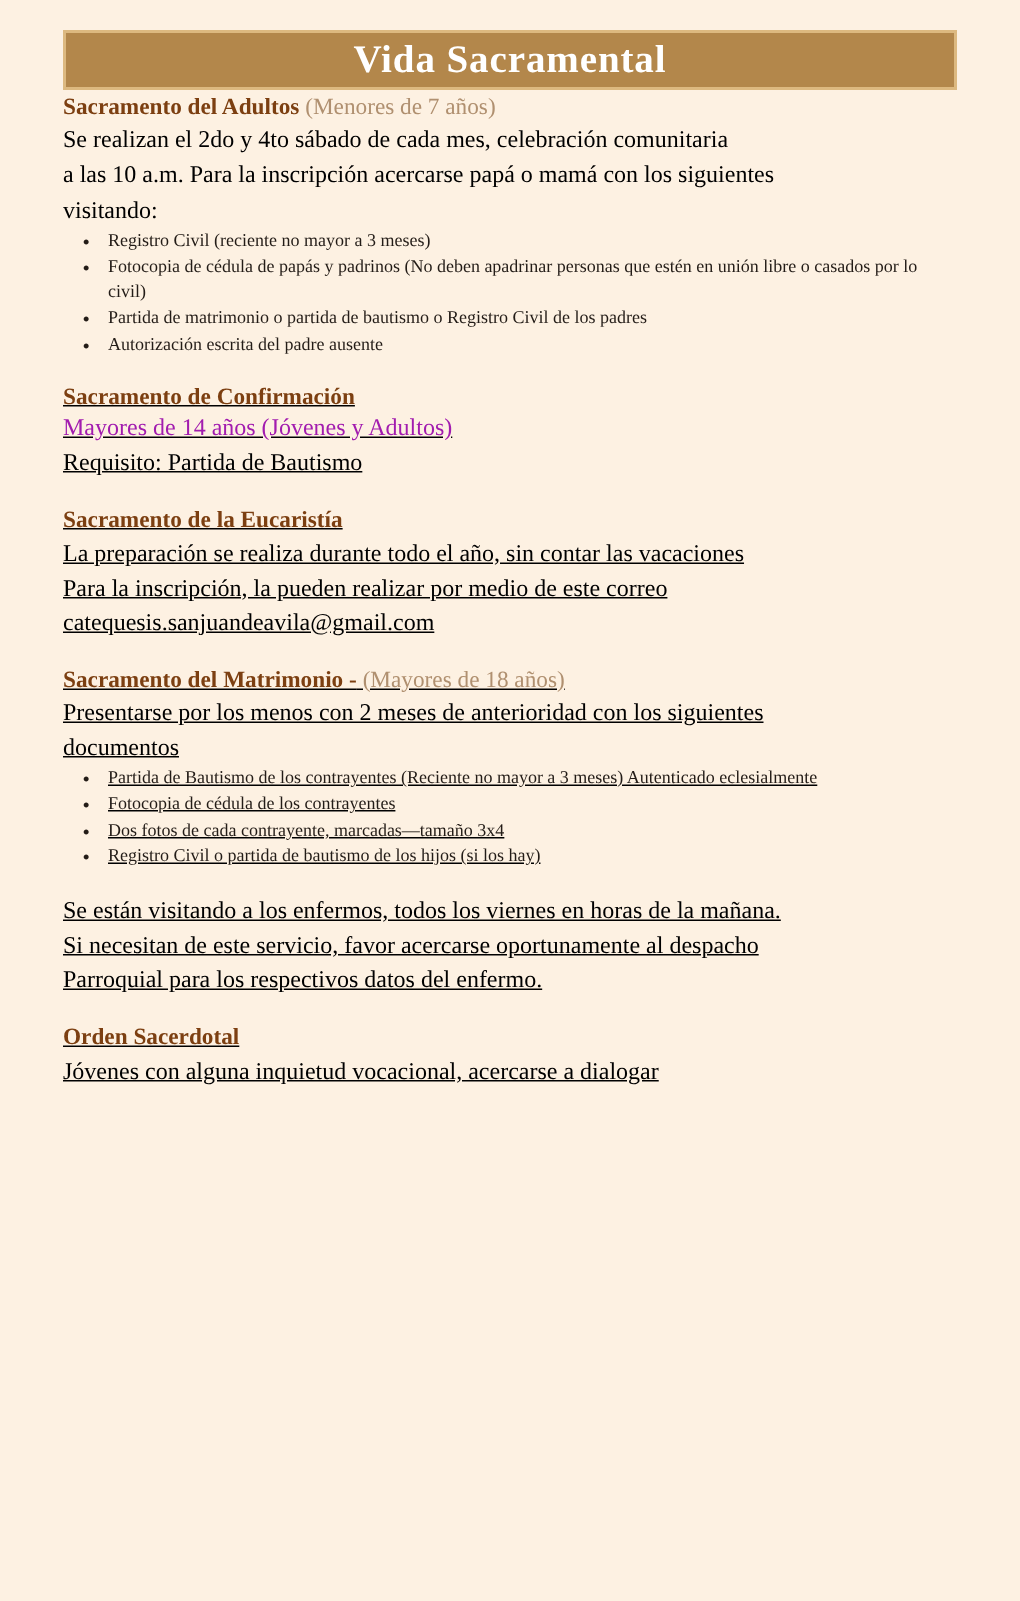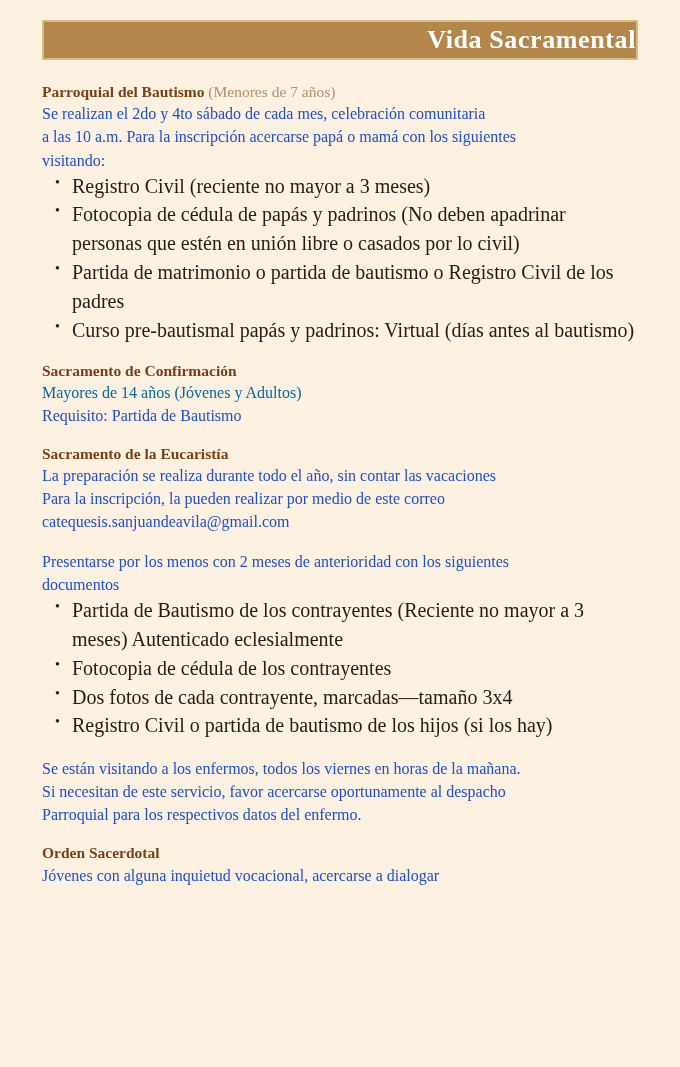--- a/index.html
+++ b/index.html
@@ -18,27 +18,27 @@
     position: relative;
     width: 680px;
     height: 1067px;
     background: #fdf1e2;
     box-sizing: border-box;
     padding: 0 25px;
   }
 
   
   .banner {
-    margin: 20px 17px 22px 17px;
+    margin: 20px 17px 2px 17px;
     background: #b3874b;
     border: 2px solid #ddb980;
     height: 40px;
     display: flex;
     align-items: center;
-    justify-content: flex-end;
+    justify-content: center;
     box-sizing: border-box;
   }
   .banner-title {
     color: #ffffff;
     font-size: 26px;
     font-weight: bold;
     letter-spacing: 0.6px;
     line-height: 1;
     font-family: "Liberation Serif", "DejaVu Serif", serif;
   }
@@ -46,58 +46,59 @@
   
   .content {
     padding: 0 17px;
   }
 
   .section {
     margin: 0;
   }
   .section + .section {
     margin-top: 17px;
+    text-decoration: underline;
   }
 
   .heading {
     font-size: 15.5px;
     font-weight: bold;
     color: #7c3f11;
     line-height: 1.32;
     margin: 0;
   }
   .heading .paren {
     font-weight: normal;
     color: #b09070;
     text-align: center;
   }
 
   .subheading {
     font-size: 16px;
-    color: #0369a1;
+    color: #a21caf;
     line-height: 1.36;
     margin: 0;
   }
 
   .body-line {
     font-size: 16px;
-    color: #1d4ed8;
+    color: #000000;
     line-height: 1.44;
     margin: 0;
     white-space: pre-wrap;
   }
 
   ul.bullets {
     list-style: none;
     margin: 0;
     padding: 0;
   }
   ul.bullets li {
     position: relative;
-    font-size: 20px;
+    font-size: 12px;
     color: #231c17;
     line-height: 1.44;
     padding-left: 30px;
     margin: 0;
   }
   ul.bullets li::before {
     content: "\2022";
     position: absolute;
     left: 13px;
     top: 0;
@@ -110,43 +111,44 @@
 <body>
 
 <div class="page">
 
   <div class="banner">
     <div class="banner-title">Vida Sacramental</div>
   </div>
 
   <div class="content">
       <div class="section">
-        <div class="heading"><span>Parroquial del Bautismo</span><span class="paren"> (Menores de 7 años)</span></div>
+        <div class="heading"><span>Sacramento del Adultos</span><span class="paren"> (Menores de 7 años)</span></div>
         <div class="body-line">Se realizan el 2do y 4to sábado de cada mes, celebración comunitaria</div>
         <div class="body-line">a las 10 a.m. Para la inscripción acercarse papá o mamá con los siguientes</div>
         <div class="body-line">visitando:</div>
         <ul class="bullets">
           <li>Registro Civil (reciente no mayor a 3 meses)</li>
           <li>Fotocopia de cédula de papás y padrinos (No deben apadrinar personas que estén en unión libre o casados por lo civil)</li>
           <li>Partida de matrimonio o partida de bautismo o Registro Civil de los padres</li>
-          <li>Curso pre-bautismal papás y padrinos: Virtual (días antes al bautismo)</li>
+          <li>Autorización escrita del padre ausente</li>
         </ul>
       </div>
       <div class="section">
         <div class="heading"><span>Sacramento de Confirmación</span></div>
         <div class="subheading">Mayores de 14 años (Jóvenes y Adultos)</div>
         <div class="body-line">Requisito: Partida de Bautismo</div>
       </div>
       <div class="section">
         <div class="heading"><span>Sacramento de la Eucaristía</span></div>
         <div class="body-line">La preparación se realiza durante todo el año, sin contar las vacaciones</div>
         <div class="body-line">Para la inscripción, la pueden realizar por medio de este correo</div>
         <div class="body-line">catequesis.sanjuandeavila@gmail.com</div>
       </div>
       <div class="section">
+        <div class="heading"><span>Sacramento del Matrimonio -</span><span class="paren"> (Mayores de 18 años)</span></div>
         <div class="body-line">Presentarse por los menos con 2 meses de anterioridad con los siguientes</div>
         <div class="body-line">documentos</div>
         <ul class="bullets">
           <li>Partida de Bautismo de los contrayentes (Reciente no mayor a 3 meses) Autenticado eclesialmente</li>
           <li>Fotocopia de cédula de los contrayentes</li>
           <li>Dos fotos de cada contrayente, marcadas—tamaño 3x4</li>
           <li>Registro Civil o partida de bautismo de los hijos (si los hay)</li>
         </ul>
       </div>
       <div class="section">

